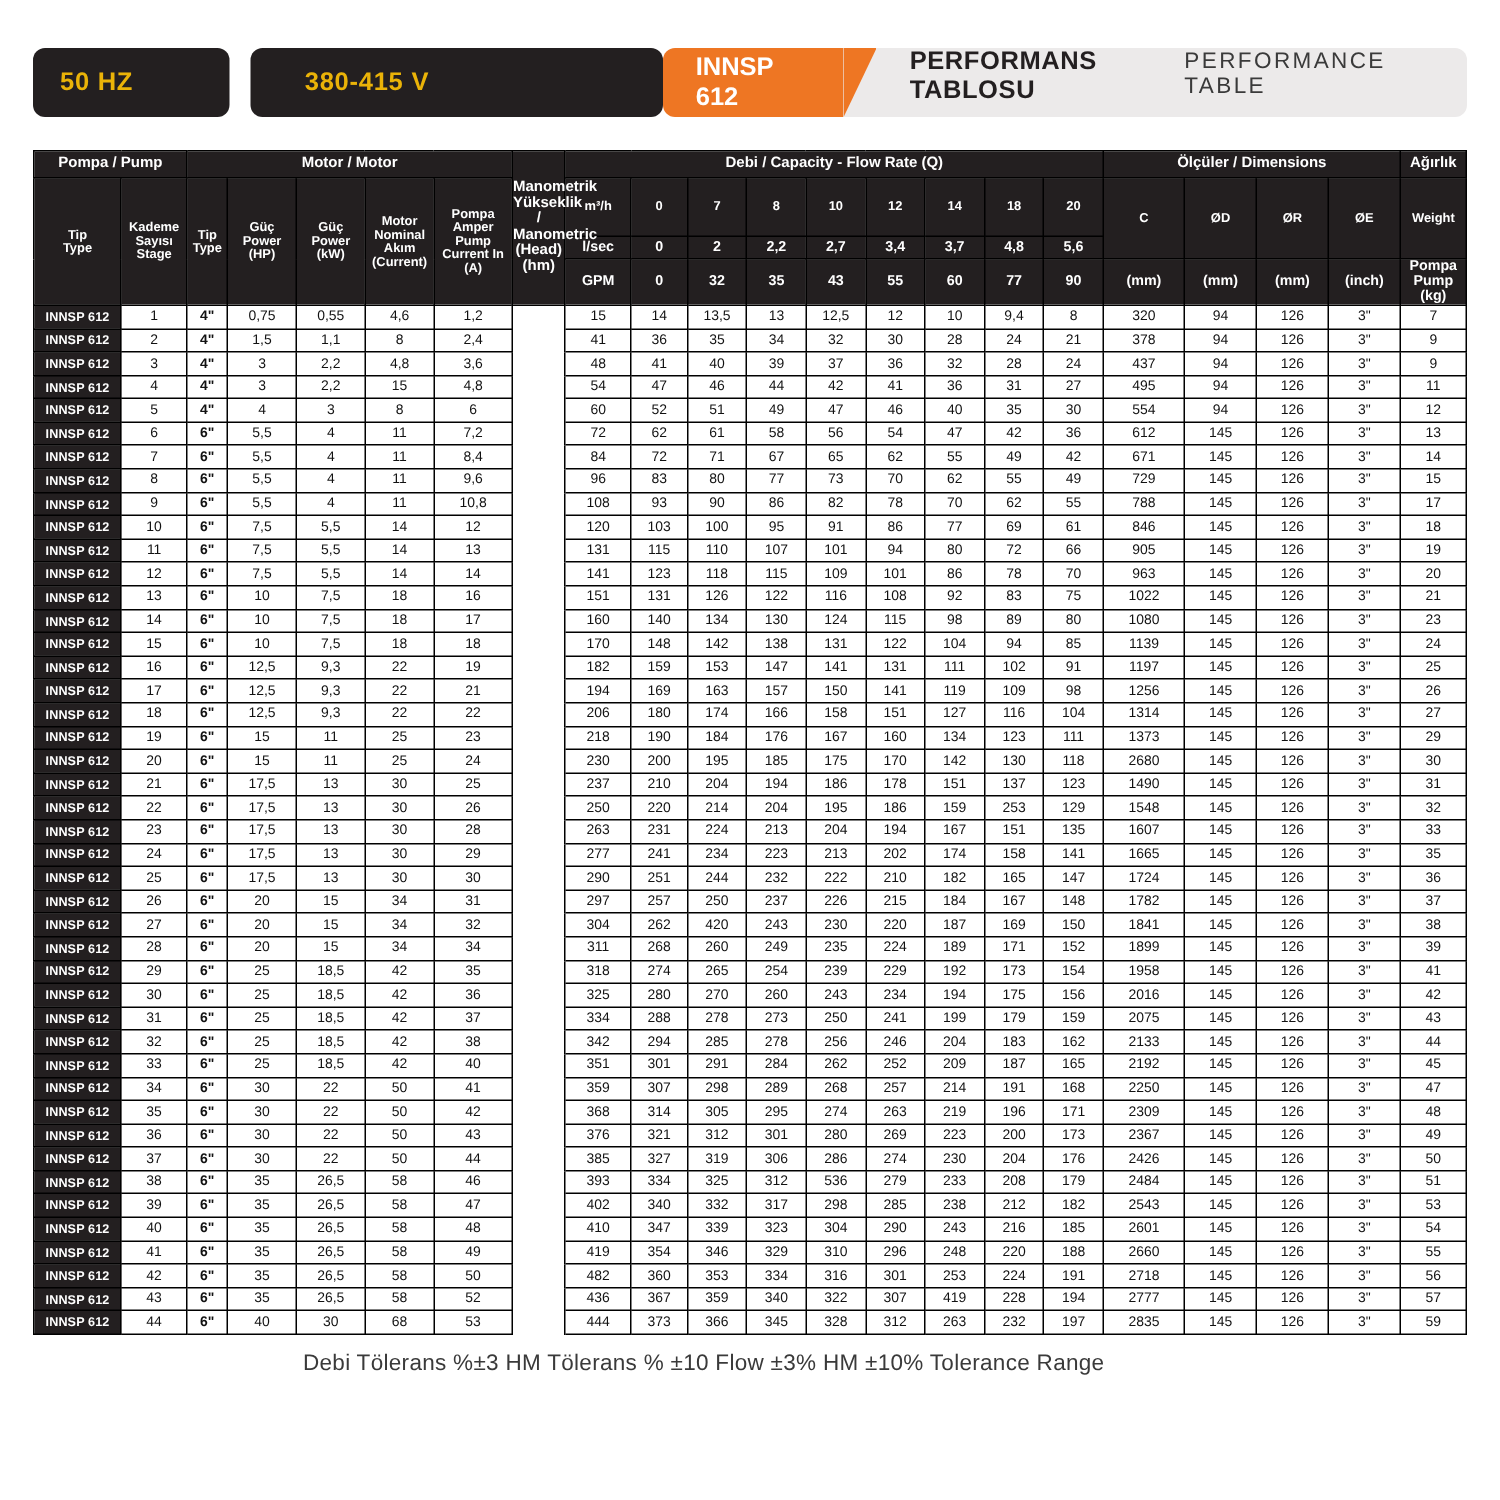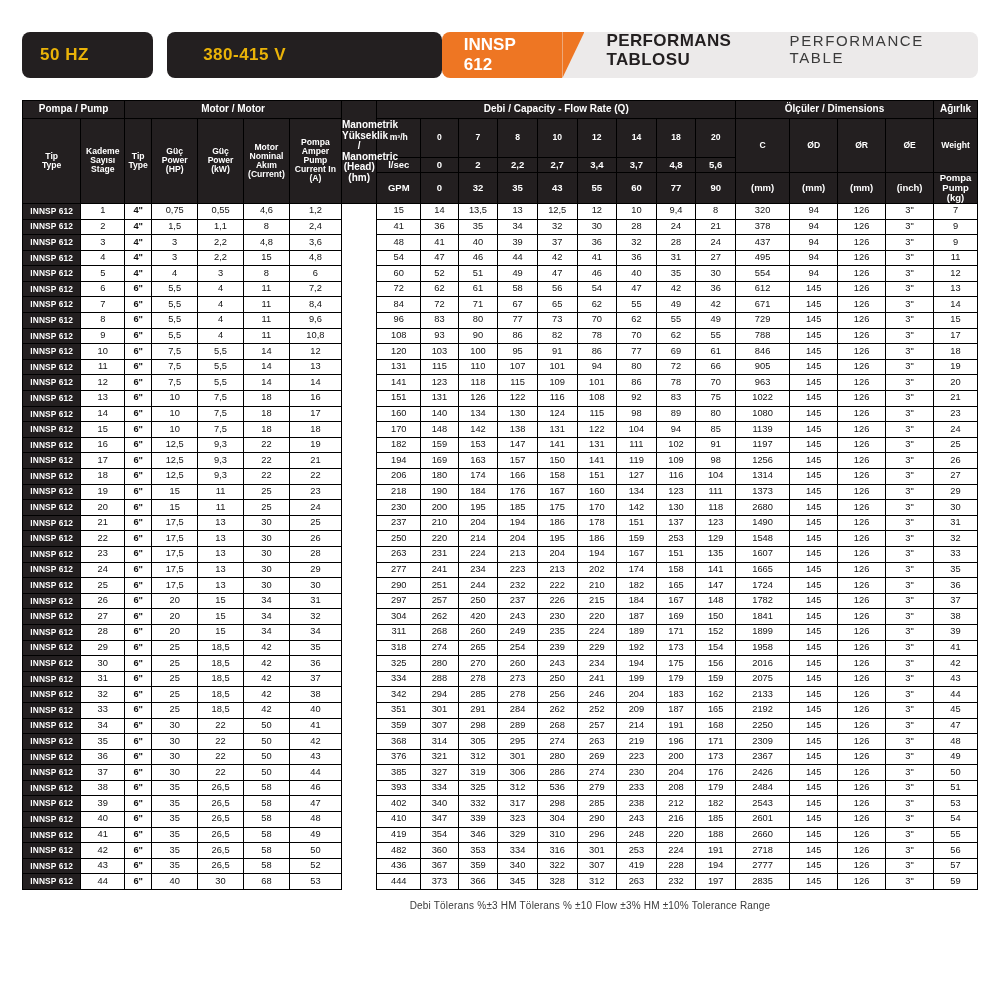--- a/index.html
+++ b/index.html
@@ -66,22 +66,21 @@
   thead tr.g2 th{height:38px;font-size:8.6px;}
   thead tr.g3 th,thead tr.g4 th{height:14px;font-size:9.5px;text-align:center;}
 
   tbody td{height:14.6px;background:#ffffff;font-size:9.3px;color:#111;}
   tbody td.tip{background:#231f20;color:#fff;font-weight:bold;font-size:8.4px;letter-spacing:.1px;}
   tbody td.mtype{font-weight:bold;}
   tbody td.stage{font-weight:normal;}
 
   .foot{
     margin-top:10px;
-    text-align:center;
-    font-size:10px;
+    font-size:15px;
     color:#3a3a3a;
     letter-spacing:.2px;
     padding-left:180px;
   }
 </style>
 </head>
 <body>
 
 <div class="page">
 

